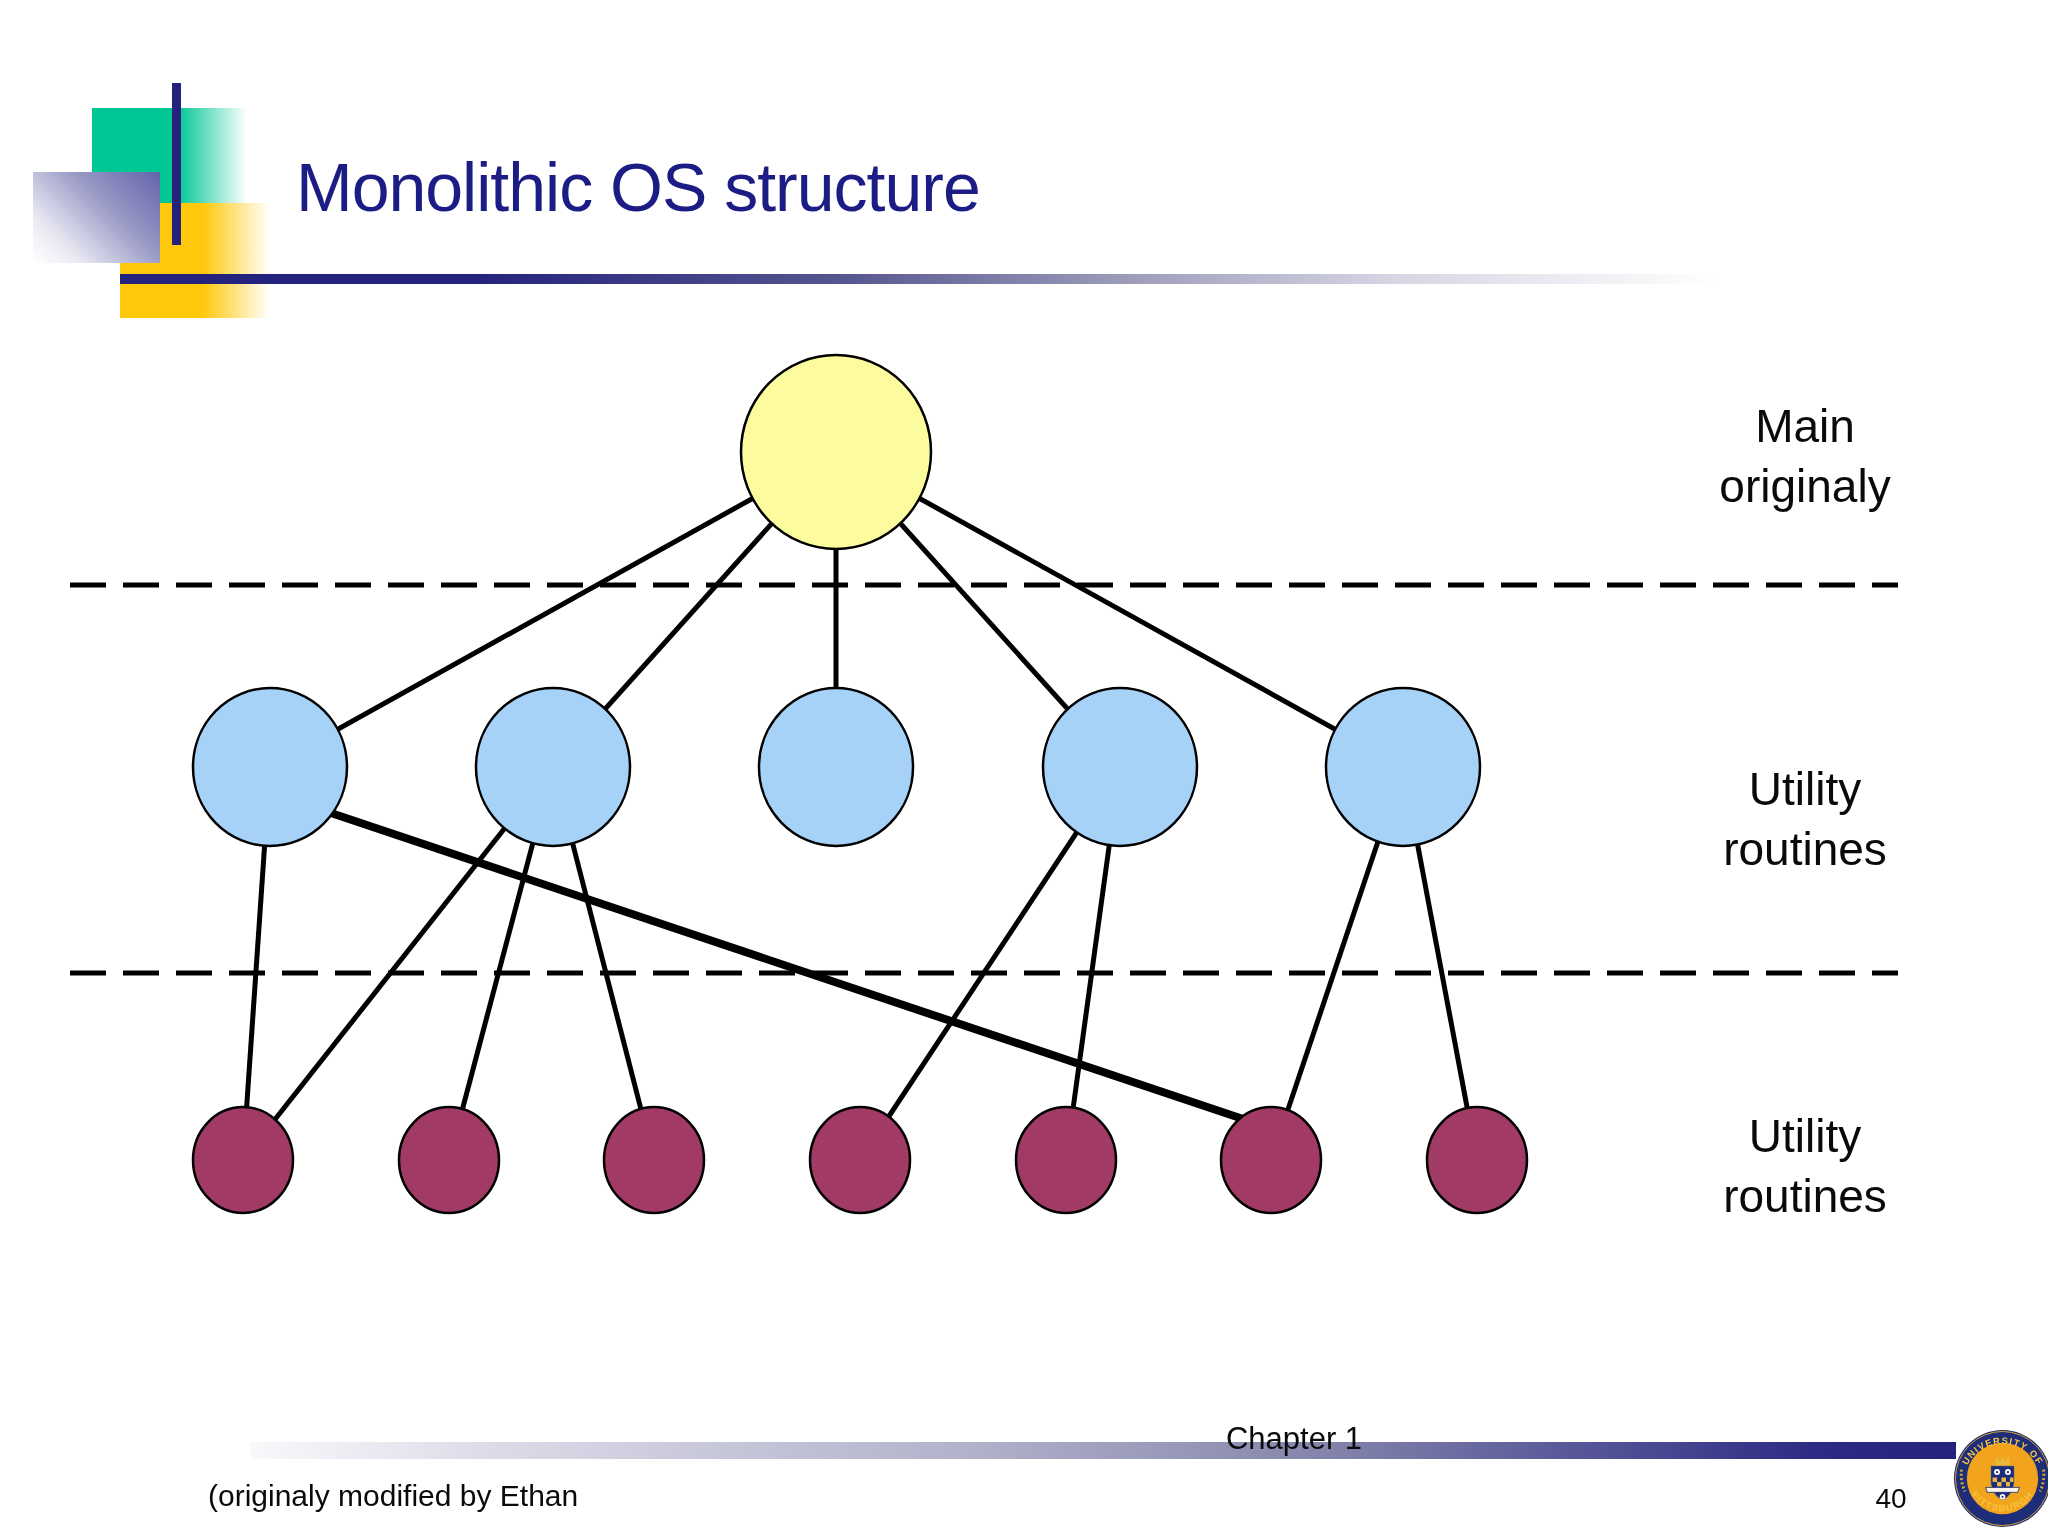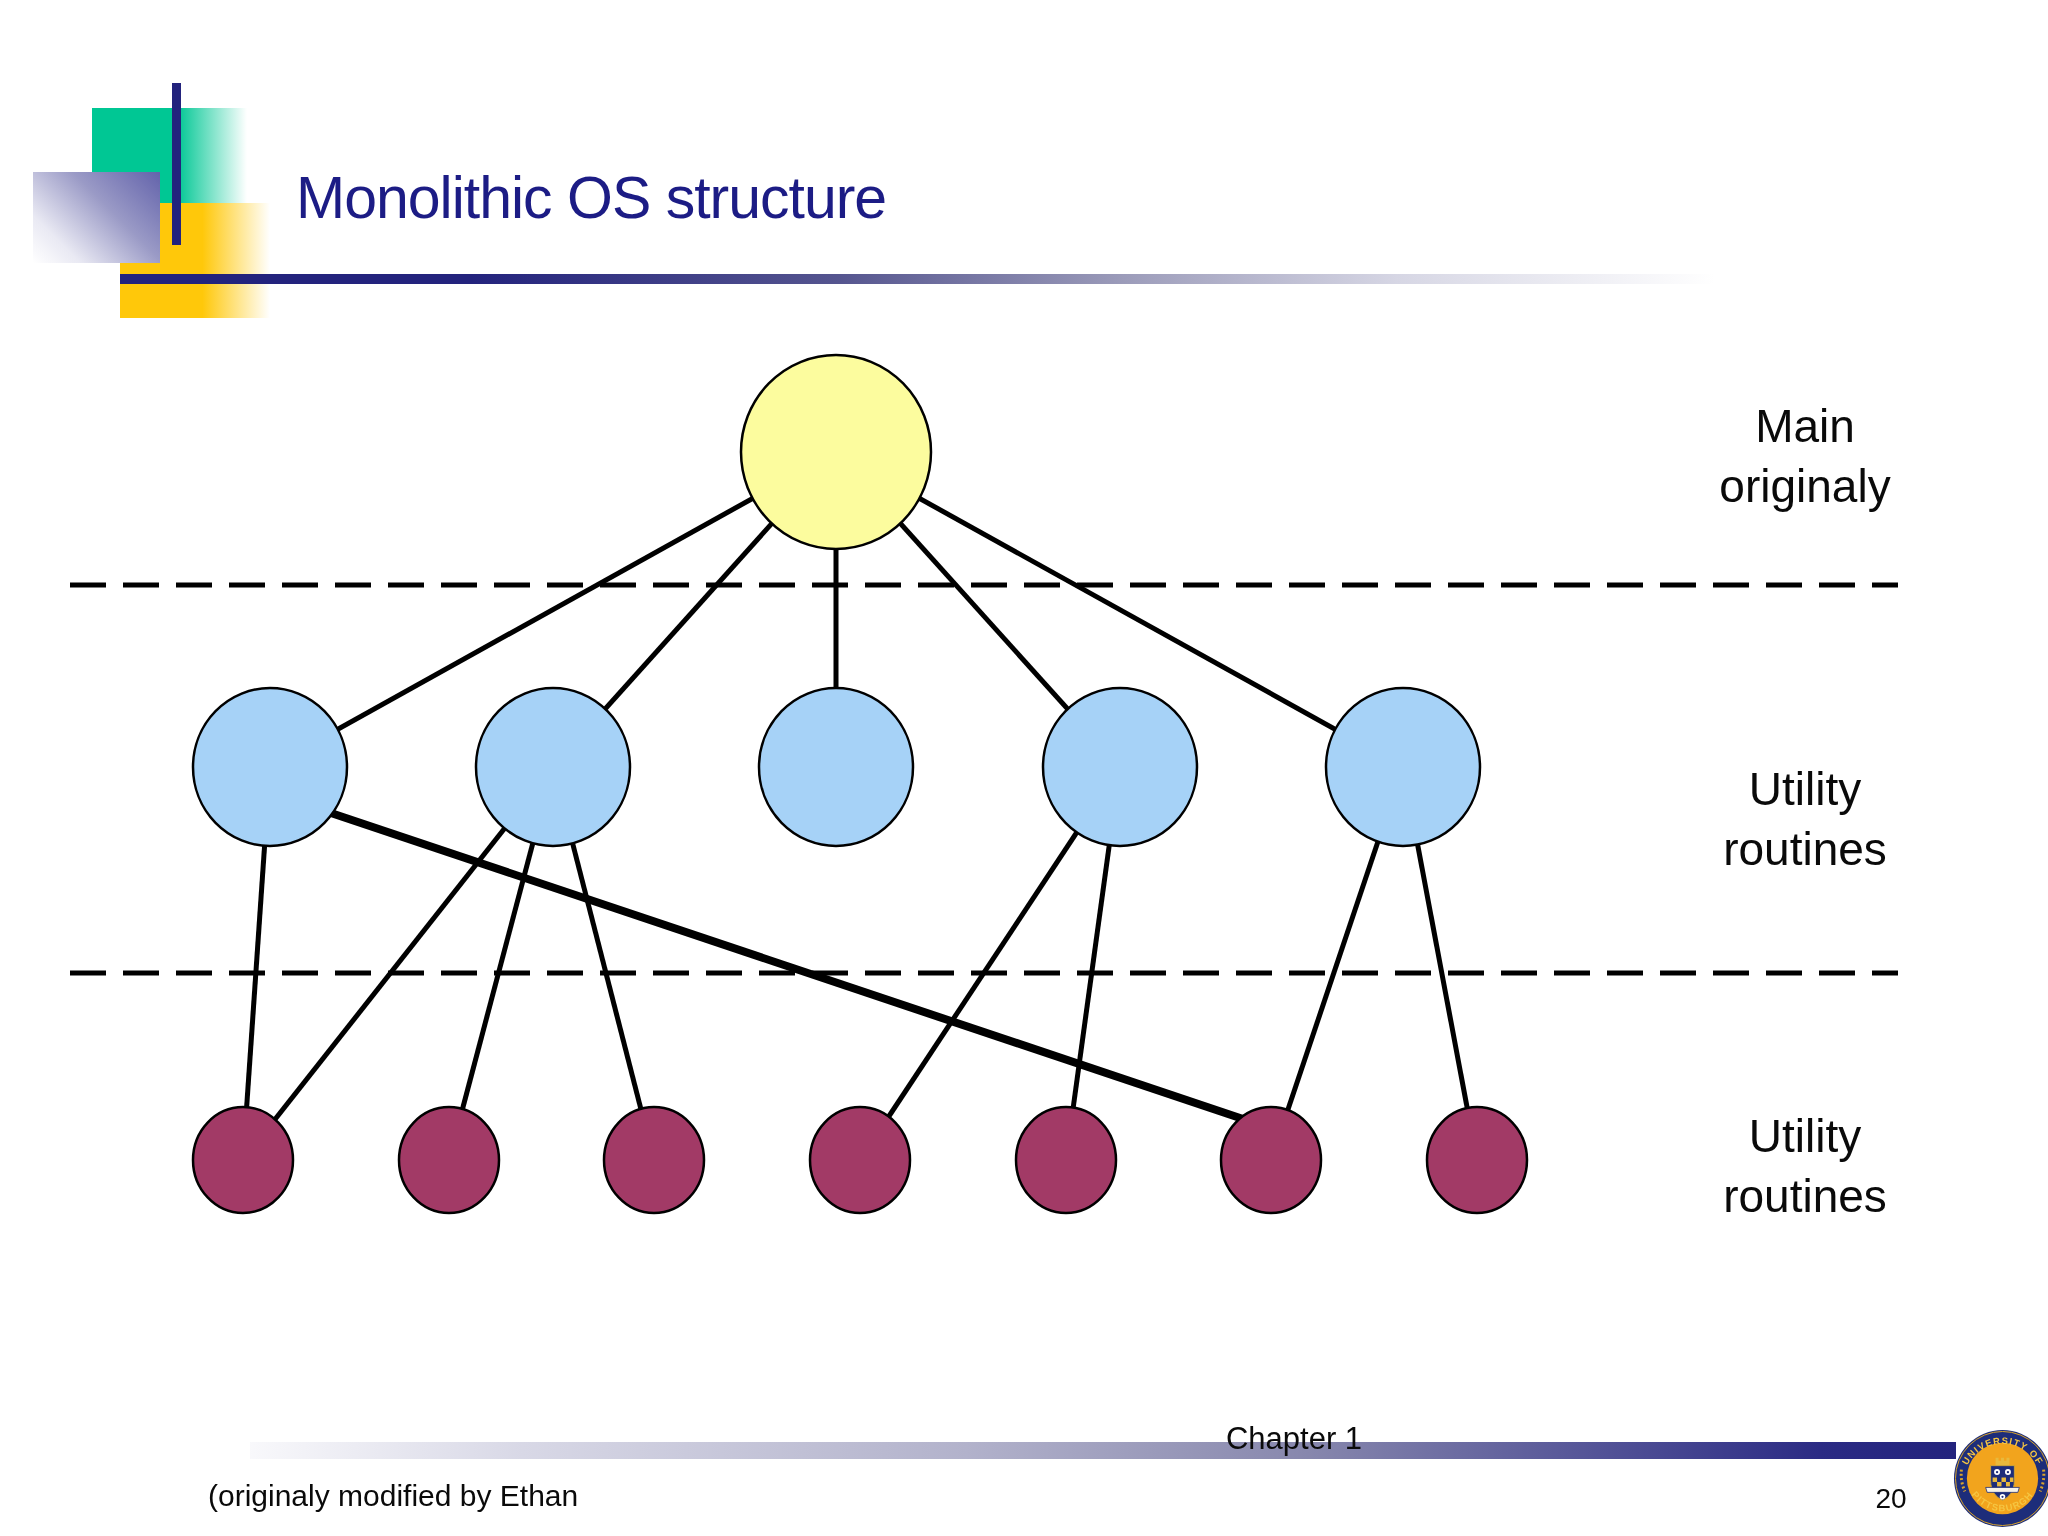--- a/index.html
+++ b/index.html
@@ -1,21 +1,21 @@
 <!DOCTYPE html>
 <html><head>
 <meta charset="utf-8">
 <style>
   html,body{margin:0;padding:0;background:#ffffff;}
   body{position:relative;width:2048px;height:1536px;overflow:hidden;
        font-family:"Liberation Sans", sans-serif;}
   .abs{position:absolute;}
 
   
-  #slide-title{left:296px;top:164px;font-size:59px;letter-spacing:-1px;
+  #slide-title{left:296px;top:148px;font-size:68px;letter-spacing:-1px;
                color:var(--title,#1c1c85);white-space:nowrap;}
 
   
   #deco-teal{left:92px;top:108px;width:155px;height:95px;
     background:linear-gradient(90deg,var(--accent_teal) 0%,var(--accent_teal) 55%,rgba(255,255,255,0) 100%);}
   #deco-gold{left:120px;top:203px;width:150px;height:115px;
     background:linear-gradient(90deg,var(--accent_gold) 0%,var(--accent_gold) 55%,rgba(255,200,10,0) 100%);}
   #deco-purple{left:33px;top:172px;width:127px;height:91px;
     background:linear-gradient(225deg,var(--accent_purple) 0%,#9a9ac6 40%,#e9e9f3 78%,#ffffff 100%);}
   #deco-vrule{left:172px;top:83px;width:9px;height:162px;background:var(--rule_navy);}
@@ -94,21 +94,21 @@
 <div class="abs layer-label" id="label-utility">
   <span>Utility</span><br>
   <span>routines</span>
 </div>
 
 <div class="abs" id="footer-bar"></div>
 <div class="abs" id="footer-left">
   <span>(originaly modified by Ethan</span>
 </div>
 <div class="abs" id="footer-chapter">Chapter 1</div>
-<div class="abs" id="footer-page">20</div>
+<div class="abs" id="footer-page">40</div>
 
 <svg class="abs" id="seal" viewBox="0 0 100 100">
   <defs>
     <path id="sealTopArc" d="M 10 55 A 40 40 0 0 1 90 55"></path>
     <path id="sealBottomArc" d="M 12 45 A 38 38 0 0 0 88 45"></path>
   </defs>
   <circle cx="50" cy="50" r="49" fill="#1d2d7a"></circle>
   <circle cx="50" cy="50" r="47.5" fill="none" stroke="#d9a42c" stroke-width="1"></circle>
   <circle cx="50" cy="50" r="36" fill="#f2a41d"></circle>
   <path d="M8.5 41 A42 42 0 0 0 12 63" fill="none" stroke="#d9a42c" stroke-width="3" stroke-dasharray="2 2.3"></path>

